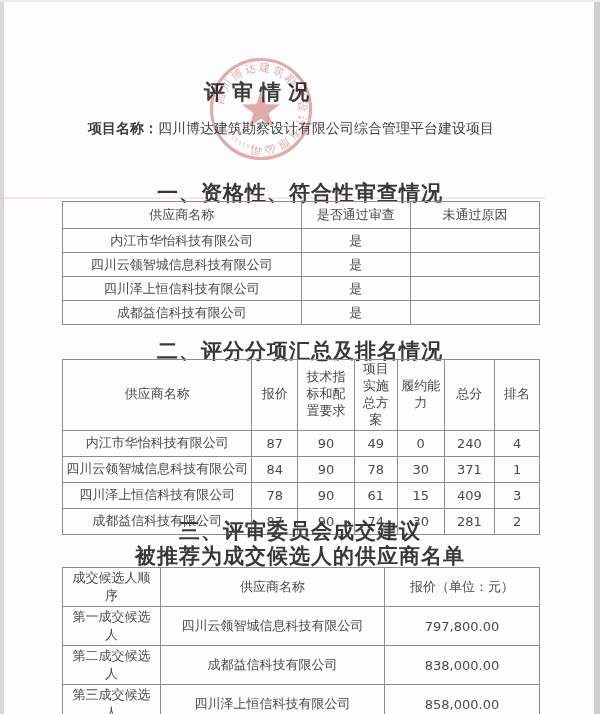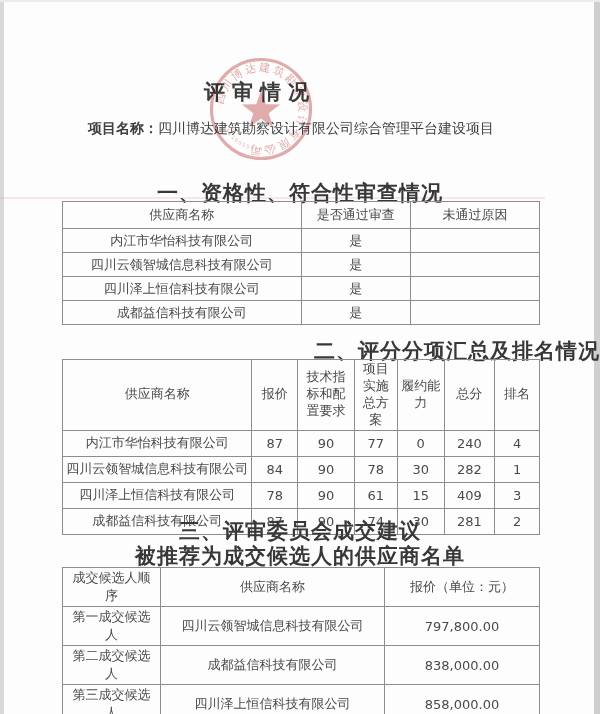--- a/index.html
+++ b/index.html
@@ -23,21 +23,21 @@
   .field { position:absolute; left:88px; font-size:14px; color:#3f3f3f; white-space:nowrap;text-align:center; }
   .field .lab { font-weight:bold; }
   .field1 { top:120px; }
   .field2 { top:151px; }
 
   .sec-heading {
     position:absolute; left:0; width:600px; text-align:center;
     font-size:21px; font-weight:bold; color:#383838; letter-spacing:1px;
   }
   .sec1 { top:179px; }
-  .sec2 { top:337px;text-align:right; }
+  .sec2 { top:337px; }
   .sec3 { top:517px; }
   .subtitle { top:542px; }
 
   table {
     position:absolute; left:62px; width:478px;
     border-collapse:collapse; table-layout:fixed;
     font-size:13px; color:#4a4a4a; background:transparent;
   }
   th, td {
     border:1px solid #8d8d8d; text-align:center; vertical-align:middle;
@@ -133,32 +133,32 @@
           <th>履约能力</th>
           <th>总分</th>
           <th>排名</th>
         </tr>
       </thead>
       <tbody>
         <tr>
           <td>内江市华怡科技有限公司</td>
           <td>87</td>
           <td>90</td>
-          <td>77</td>
+          <td>49</td>
           <td>0</td>
           <td>240</td>
           <td>4</td>
         </tr>
         <tr>
           <td>四川云领智城信息科技有限公司</td>
           <td>84</td>
           <td>90</td>
           <td>78</td>
           <td>30</td>
-          <td>282</td>
+          <td>371</td>
           <td>1</td>
         </tr>
         <tr>
           <td>四川泽上恒信科技有限公司</td>
           <td>78</td>
           <td>90</td>
           <td>61</td>
           <td>15</td>
           <td>409</td>
           <td>3</td>

